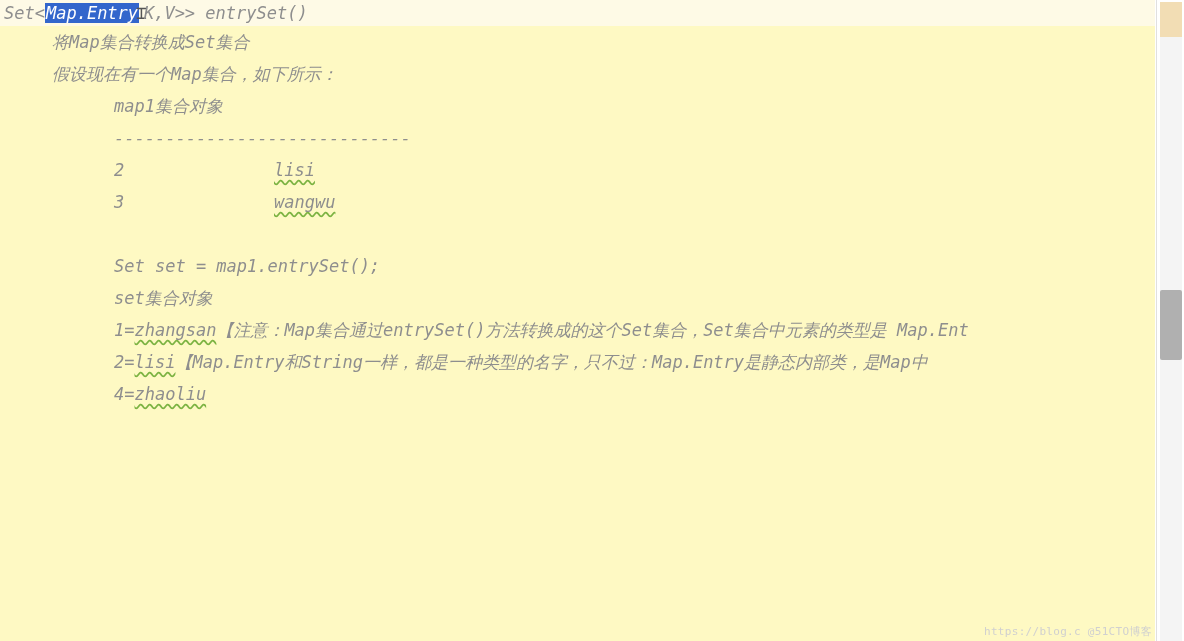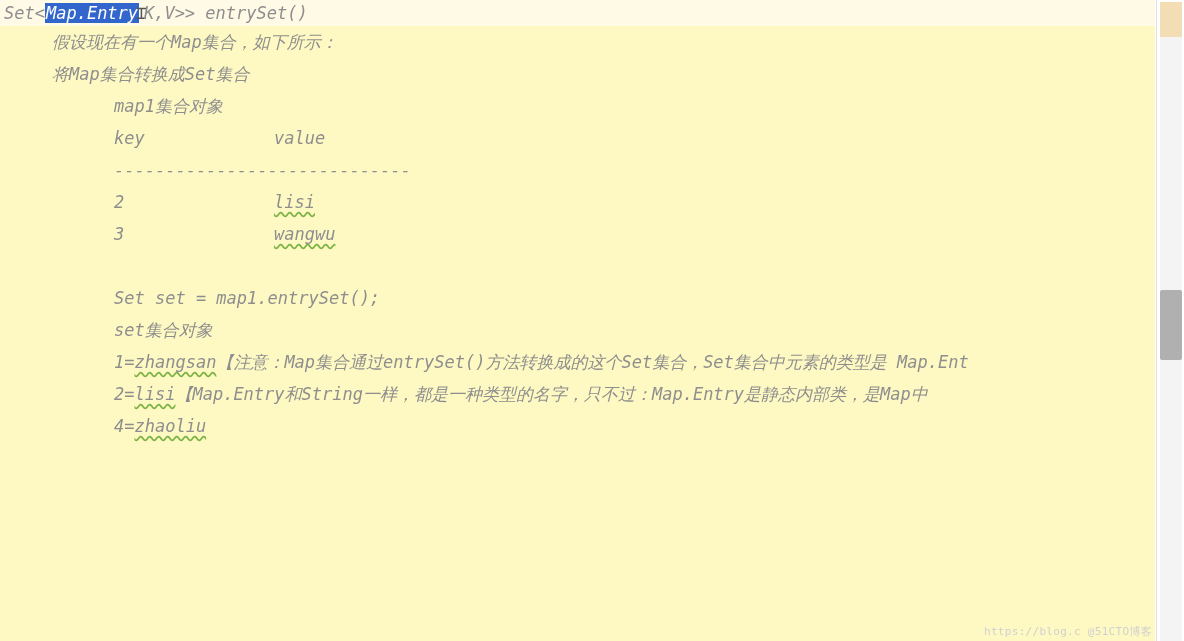--- a/index.html
+++ b/index.html
@@ -114,30 +114,27 @@
 </head>
 <body>
 
 <div class="editor-area">
 
   <div class="highlighted-line">
     <span>Set&lt;</span><span class="selection">Map.Entry</span><span class="text-cursor-glyph">⌶</span><span>K,V&gt;&gt; entrySet()</span>
   </div>
 
   <div class="line indent-1">
-    <span>假设现在有一个Map集合，如下所示：</span>
+    <span>将Map集合转换成Set集合</span>
   </div>
   <div class="line indent-1">
-    <span>将Map集合转换成Set集合</span>
+    <span>假设现在有一个Map集合，如下所示：</span>
   </div>
   <div class="line indent-2">
     <span>map1集合对象</span>
-  </div>
-  <div class="line indent-2">
-    <span class="pair-key">key</span><span>value</span>
   </div>
   <div class="line indent-2">
     <span>-----------------------------</span>
   </div>
 
   <div class="line indent-2">
     <span class="pair-key">2</span><span class="underline-green">lisi</span>
   </div>
   <div class="line indent-2">
     <span class="pair-key">3</span><span class="underline-green">wangwu</span>

